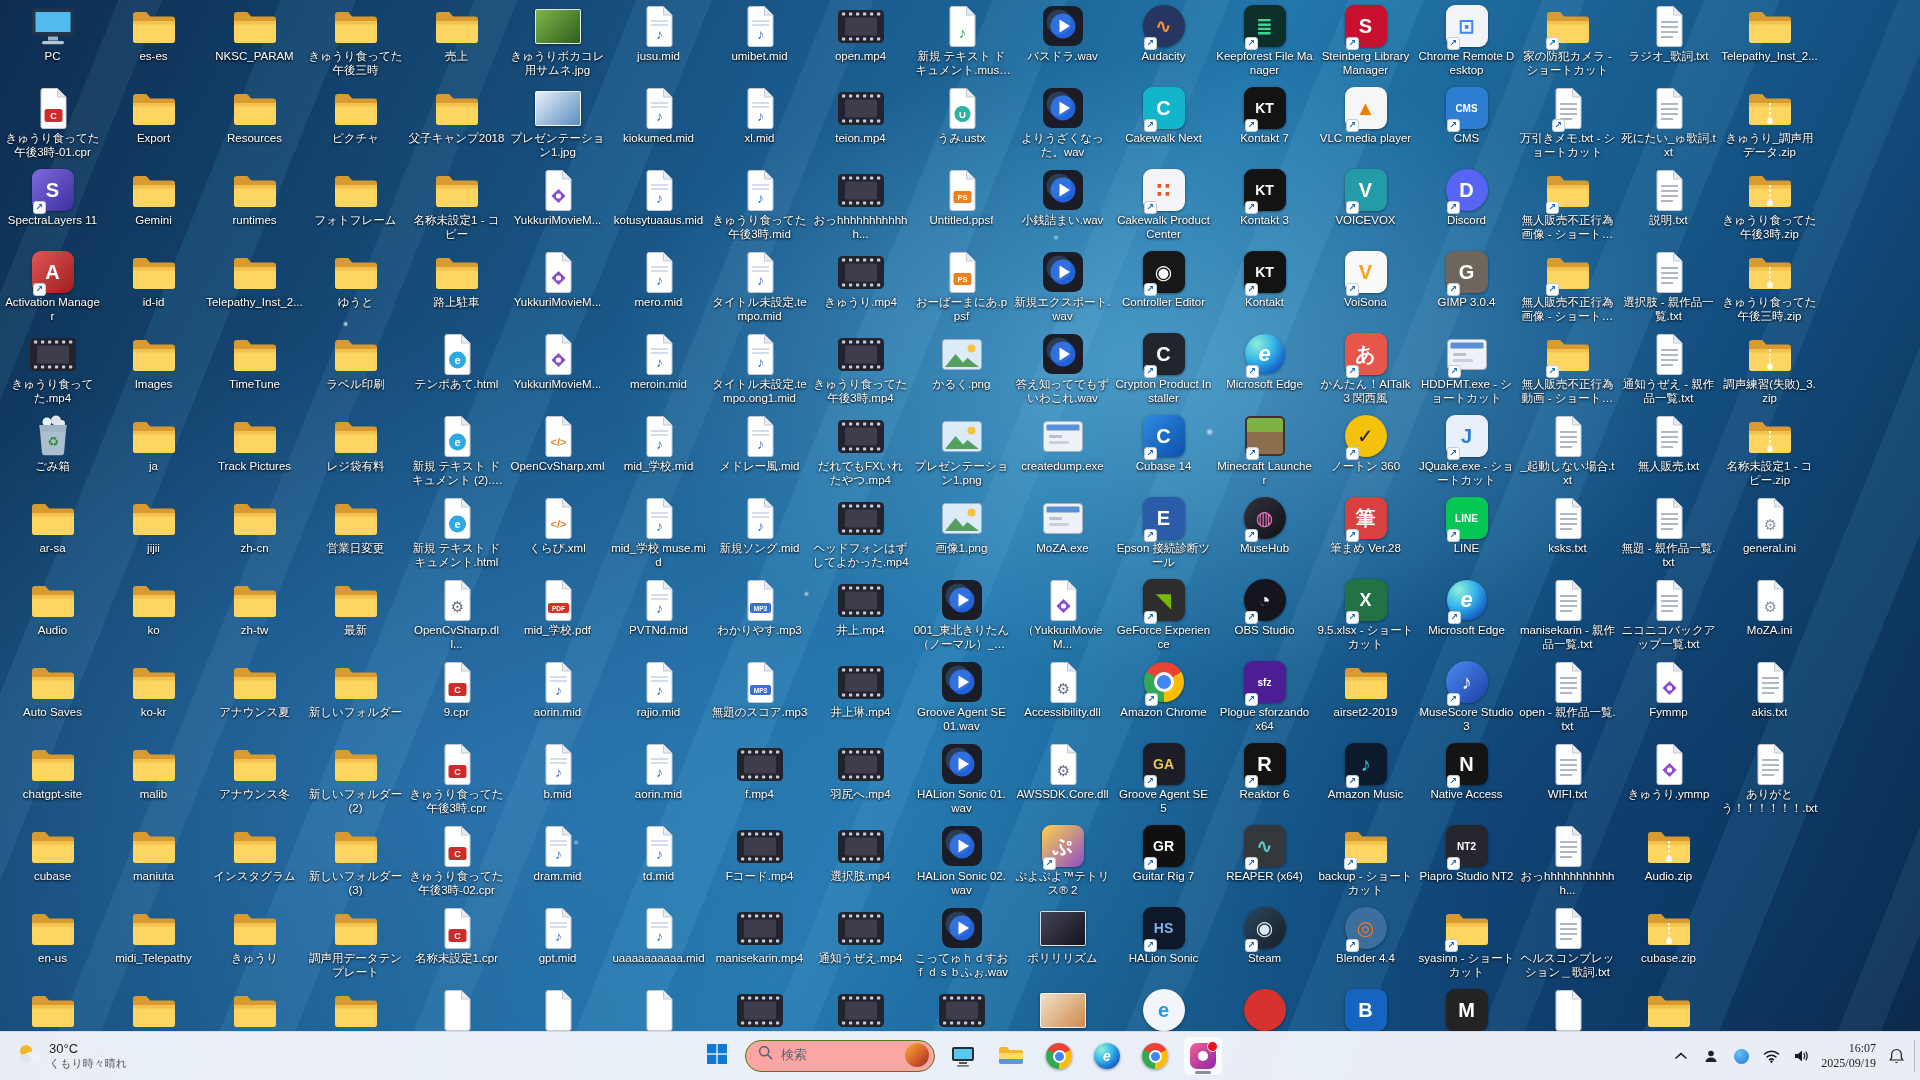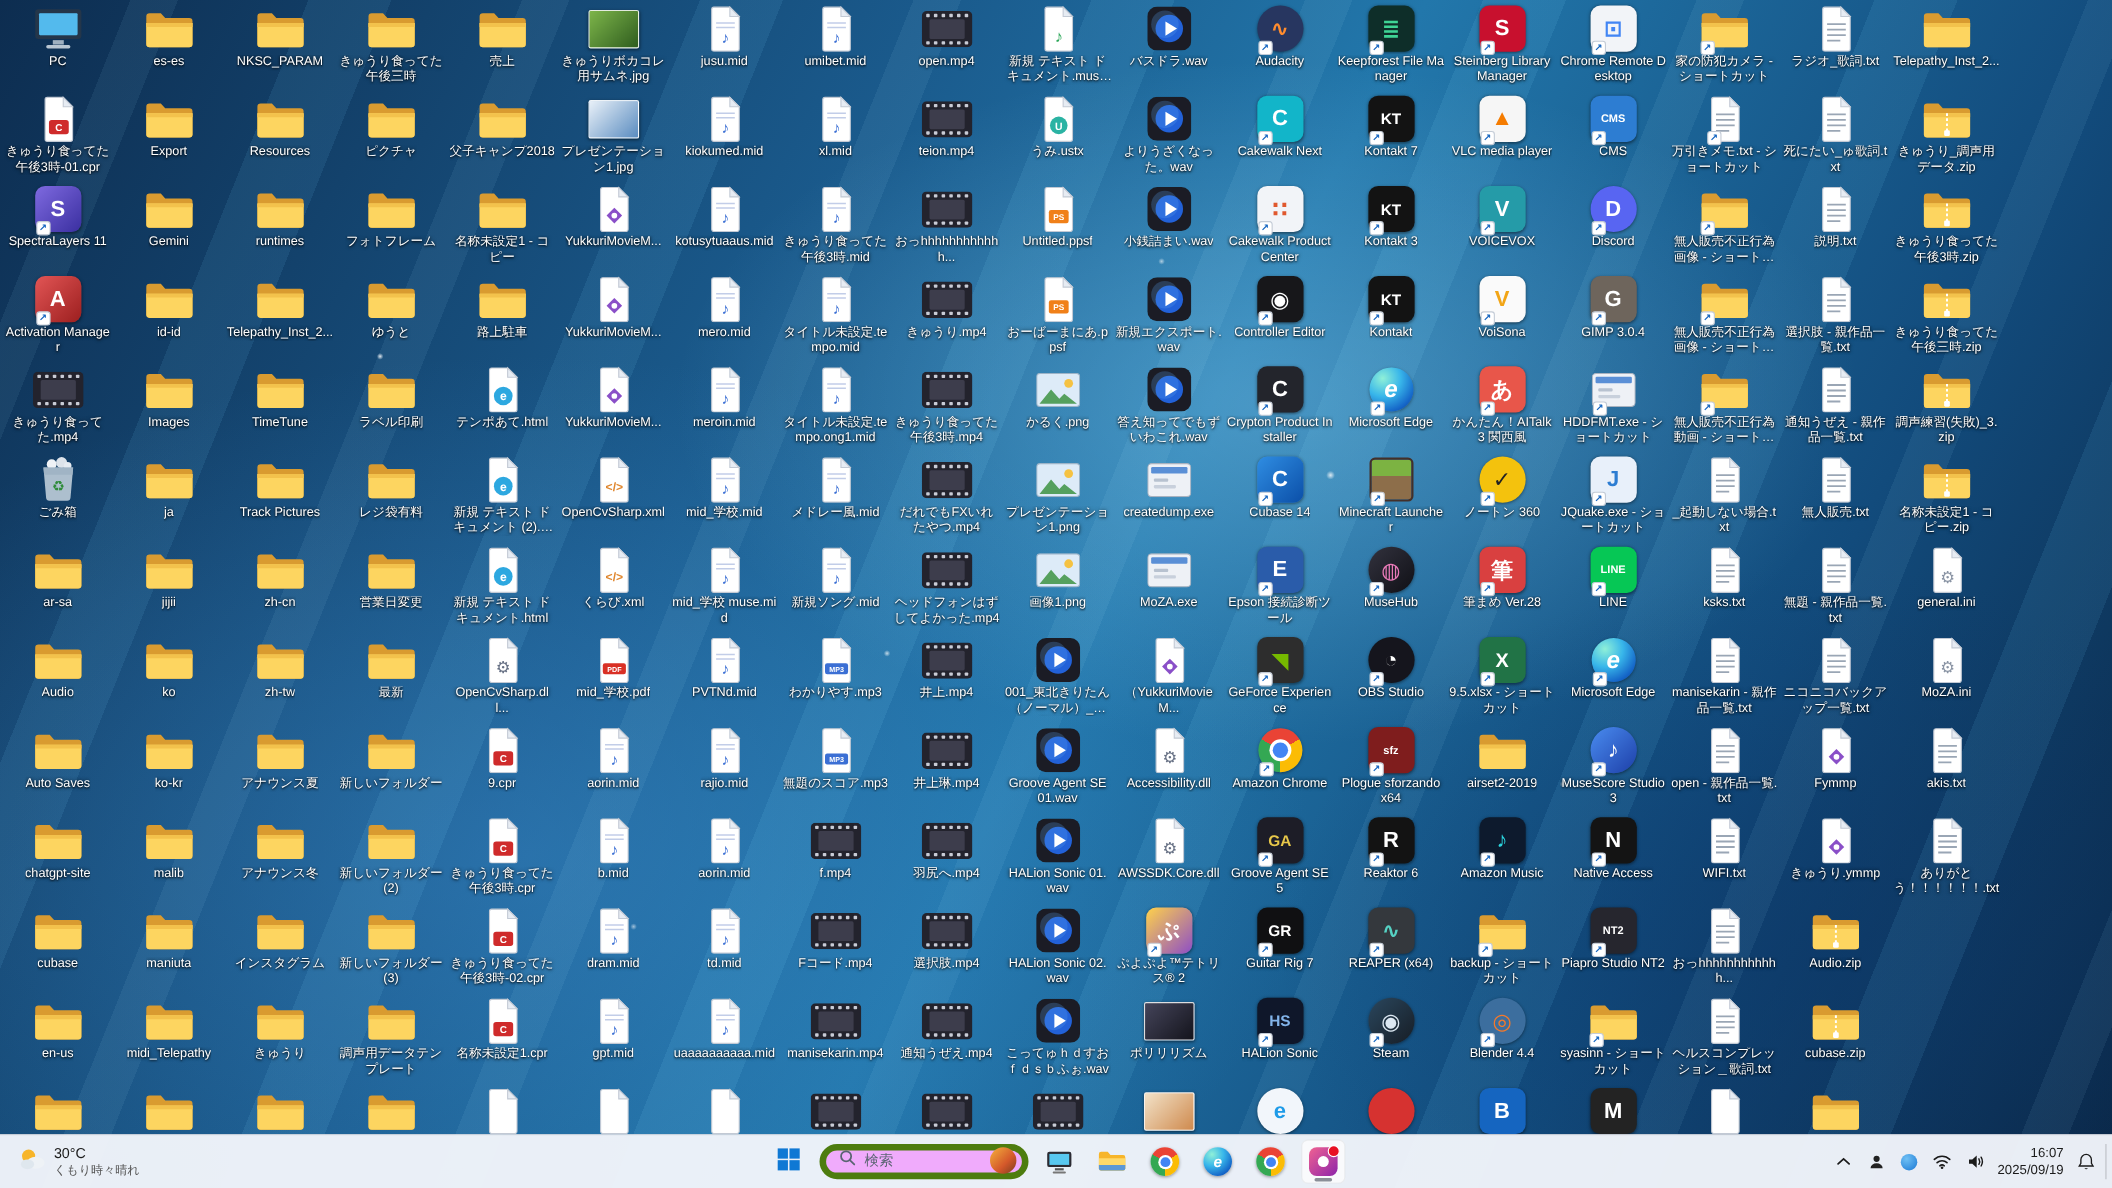--- a/index.html
+++ b/index.html
@@ -53,29 +53,29 @@
   .pink-ic{width:26px;height:26px;border-radius:7px;background:linear-gradient(135deg,#f06292,#8e24aa);position:relative;}
   .pink-ic::after{content:"";position:absolute;inset:8px;background:#fff;border-radius:50%;}
   .taskbar{position:absolute;left:0;right:0;bottom:0;height:48px;z-index:10;
     background:rgba(241,244,250,.97);border-top:1px solid rgba(0,0,0,.08);
     display:flex;align-items:center;justify-content:center;}
   .weather{position:absolute;left:8px;display:flex;align-items:center;gap:7px;height:42px;padding:0 8px;border-radius:6px;}
   .weather .t1{font-size:13px;font-weight:400;color:#1b1b1b;}
   .weather .t2{font-size:11px;color:#555;}
   .center{display:flex;align-items:center;gap:8px;}
   .start{width:40px;height:40px;display:flex;align-items:center;justify-content:center;border-radius:6px;}
-  .search{display:flex;align-items:center;gap:8px;width:190px;height:32px;background:#f0abfc;
-    border:6px solid #4d7c0f;border-radius:16px;padding:0 5px 3px 12px;box-sizing:border-box;}
+  .search{display:flex;align-items:center;gap:8px;width:190px;height:32px;background:#fca5a5;
+    border:1px solid #4d7c0f;border-radius:16px;padding:0 5px 3px 12px;box-sizing:border-box;}
   .search .ph{font-size:13px;color:#5a6472;flex:1;}
   .bing{width:24px;height:24px;border-radius:50%;background:linear-gradient(135deg,#f5b13c,#d4582a 60%,#7a3c1e);}
   .tb-btn{width:40px;height:40px;border-radius:6px;display:flex;align-items:center;justify-content:center;position:relative;}
   .tb-btn.active{background:rgba(255,255,255,.7);border:1px solid rgba(0,0,0,.06);box-sizing:border-box;}
   .ind{position:absolute;bottom:1px;left:50%;transform:translateX(-50%);width:16px;height:3px;border-radius:2px;background:#8a8f98;}
   .badge{position:absolute;top:4px;right:4px;width:9px;height:9px;border-radius:50%;background:#e81123;border:1.5px solid #fff;}
-  .tray{position:absolute;right:7px;display:flex;align-items:center;gap:10px;height:48px;padding-right:7px;}
+  .tray{position:absolute;right:7px;display:flex;align-items:center;gap:10px;height:48px;padding-right:7px;font-family:Liberation Serif, serif;}
   .ticon{display:flex;align-items:center;justify-content:center;width:20px;height:28px;}
   .blue-dot{width:15px;height:15px;border-radius:50%;background:radial-gradient(circle at 35% 30%,#6fc0f5,#1a78d4);}
   .clock{text-align:right;font-size:12px;color:#1b1b1b;line-height:15px;white-space:nowrap;}
   .showdesk{position:absolute;right:0;top:8px;bottom:8px;width:5px;border-left:1px solid rgba(0,0,0,.2);}
 </style>
 </head>
 <body>
 
 <div class="desktop">
   <div class="streaks"></div>
@@ -2003,21 +2003,21 @@
     </div>
     <div class="cell">
       <div class="icw">
         <div class="app-ic cir" style="background:#15151d;color:#fff;font-size:20px">◔</div>
         <span class="arr">↗</span>
       </div>
       <div class="lbl">OBS Studio</div>
     </div>
     <div class="cell">
       <div class="icw">
-        <div class="app-ic" style="background:#7f1d1d;color:#fff;font-size:10px">sfz</div>
+        <div class="app-ic" style="background:#4c1d95;color:#fff;font-size:10px">sfz</div>
         <span class="arr">↗</span>
       </div>
       <div class="lbl">Plogue sforzando x64</div>
     </div>
     <div class="cell">
       <div class="icw">
         <div class="app-ic" style="background:#131313;color:#fff;font-size:20px">R</div>
         <span class="arr">↗</span>
       </div>
       <div class="lbl">Reaktor 6</div>

